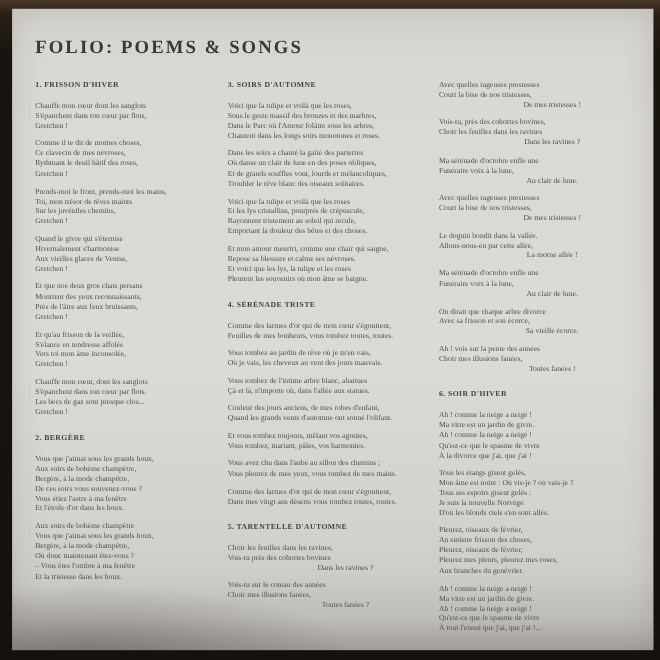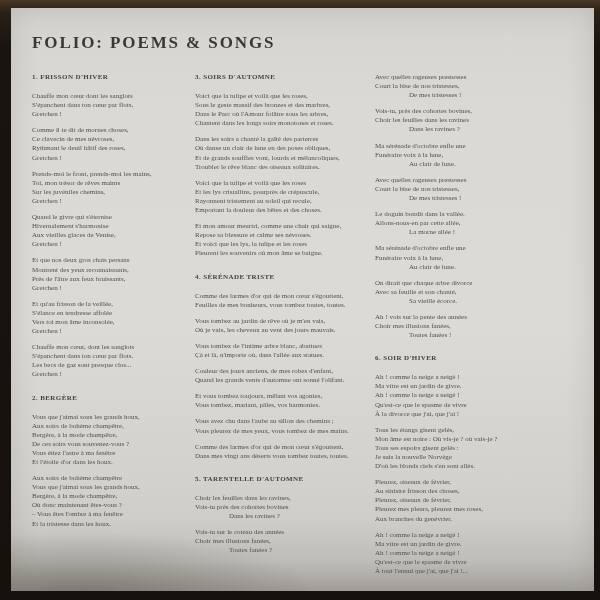--- a/index.html
+++ b/index.html
@@ -8,31 +8,31 @@
     background:linear-gradient(180deg,#4a3827 0%,#2a2016 2%,#1a140f 8%,#16110d 100%);}
   .paper{position:absolute;left:11px;top:8px;right:6px;bottom:9px;
     background:linear-gradient(180deg,#d6d4cf 0%,#dbd9d4 18%,#dcdad5 55%,#d3d1cc 82%,#c6c4bf 100%);
     box-shadow:inset 0 0 28px rgba(80,72,60,0.18);}
   .paper-shadow{position:absolute;left:0;right:0;bottom:0;height:90px;pointer-events:none;
     background:
       radial-gradient(ellipse 340px 90px at 12% 104%, rgba(72,68,62,0.42), rgba(72,68,62,0) 70%),
       linear-gradient(to top, rgba(96,92,85,0.30) 0px, rgba(96,92,85,0.10) 30px, rgba(96,92,85,0) 70px);}
   .page-title{margin:0;padding:25px 0 0 21px;font-size:17px;font-weight:700;
     letter-spacing:1.9px;color:#3a3832;}
-  .cols{display:flex;gap:0;padding:20px 14px 0 21px;}
+  .cols{display:flex;gap:12px;padding:20px 14px 0 21px;}
   .col{flex:0 0 auto;}
   .col-1{width:163px;}
   .col-2{width:180px;}
   .col-3{width:172px;}
   .sec-heading{font-size:7px;font-weight:700;letter-spacing:0.4px;color:#45433d;
     margin:14px 0 11px 0;}
   .col > .sec-heading:first-child{margin-top:0;}
   .stanza{margin:0 0 7px 0;font-family:Liberation Serif, serif;}
   .line{font-size:7px;line-height:9.1px;color:#52504a;white-space:nowrap;}
-  .line.indent{padding-left:34px;}
+  .line.indent{padding-left:34px;text-align:center;}
 </style>
 </head>
 <body>
 
 <div class="photo">
   <div class="paper">
     <h1 class="page-title">FOLIO: POEMS &amp; SONGS</h1>
     <div class="cols">
       <div class="col col-1">
           <div class="sec-heading">1. FRISSON D'HIVER</div>
@@ -188,21 +188,21 @@
             <div class="line">Allons-nous-en par cette allée,</div>
             <div class="line indent">La morne allée !</div>
           </div>
           <div class="stanza">
             <div class="line">Ma sérénade d'octobre enfle une</div>
             <div class="line">Funéraire voix à la lune,</div>
             <div class="line indent">Au clair de lune.</div>
           </div>
           <div class="stanza">
             <div class="line">On dirait que chaque arbre divorce</div>
-            <div class="line">Avec sa feuille et son chanté,</div>
+            <div class="line">Avec sa frisson et son écorce,</div>
             <div class="line indent">Sa vieille écorce.</div>
           </div>
           <div class="stanza">
             <div class="line">Ah ! vois sur la pente des années</div>
             <div class="line">Choir mes illusions fanées,</div>
             <div class="line indent">Toutes fanées !</div>
           </div>
           <div class="sec-heading">6. SOIR D'HIVER</div>
           <div class="stanza">
             <div class="line">Ah ! comme la neige a neigé !</div>

